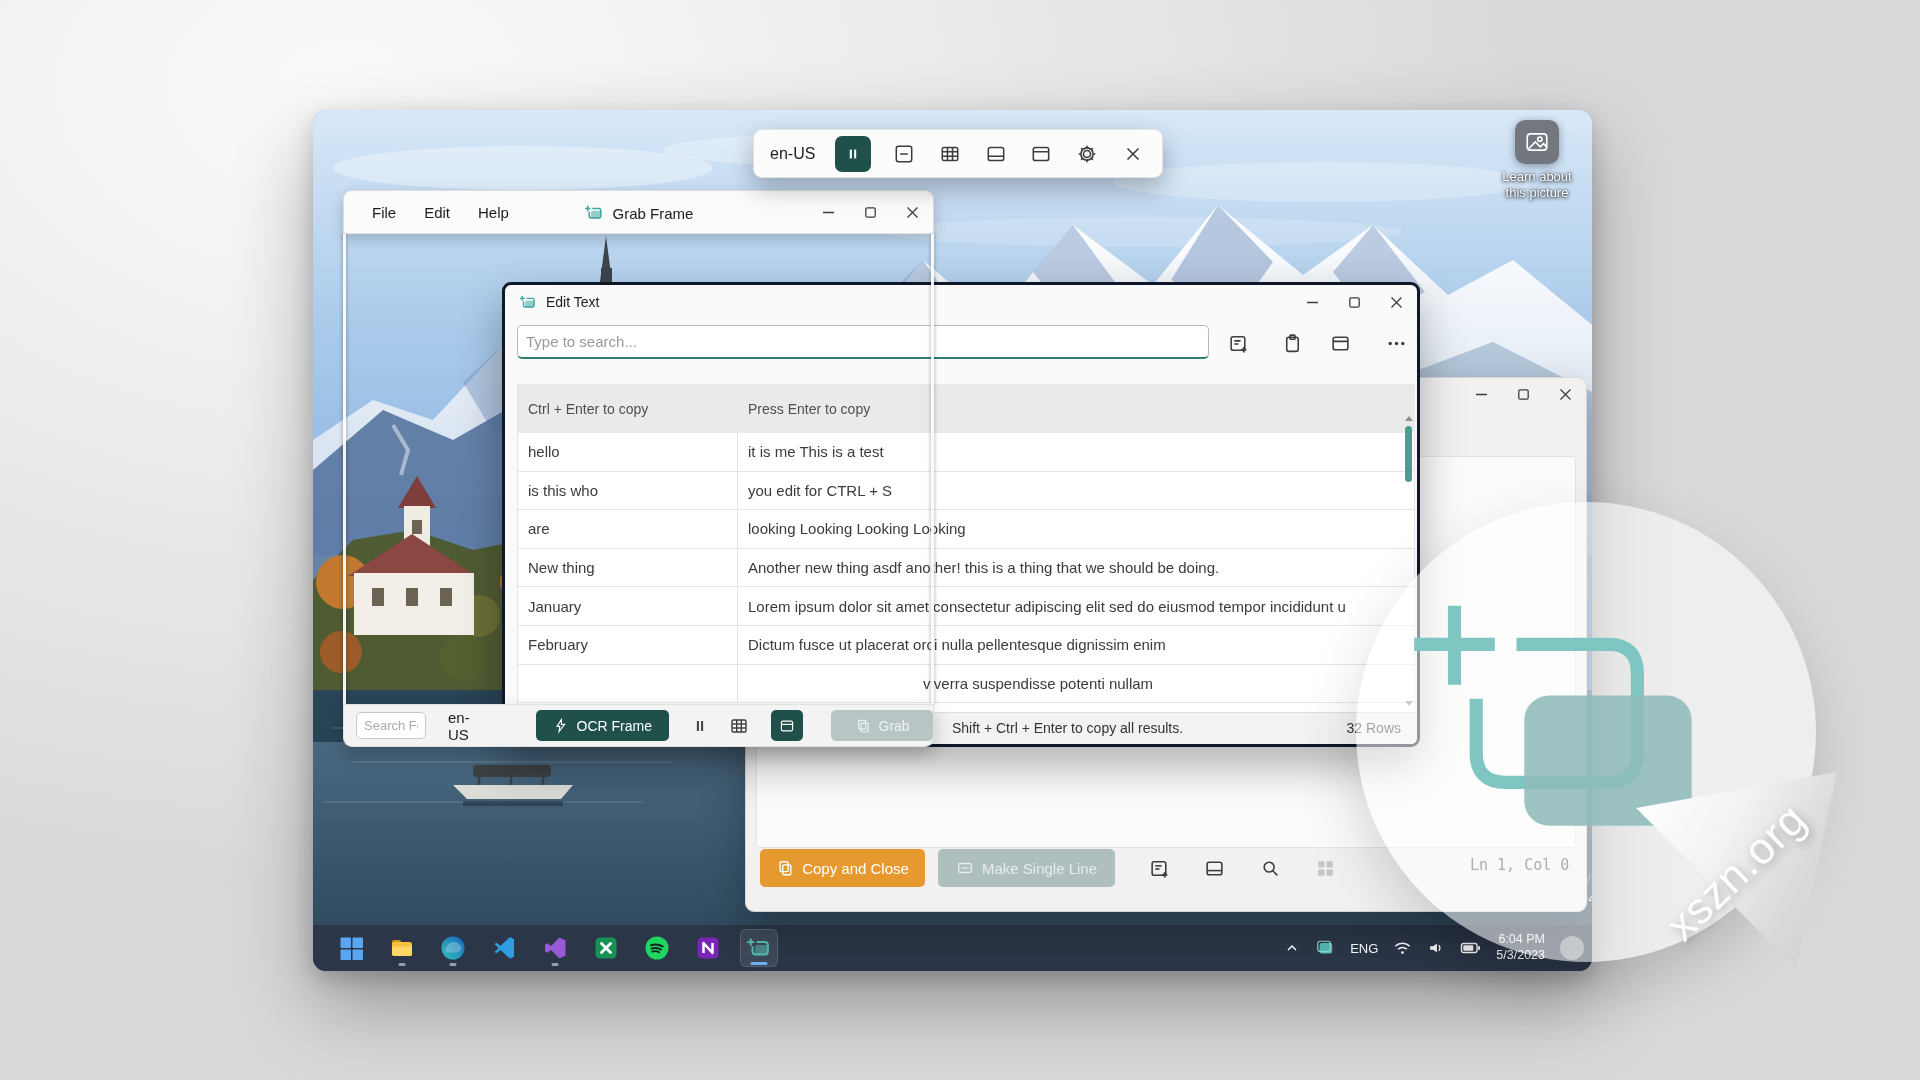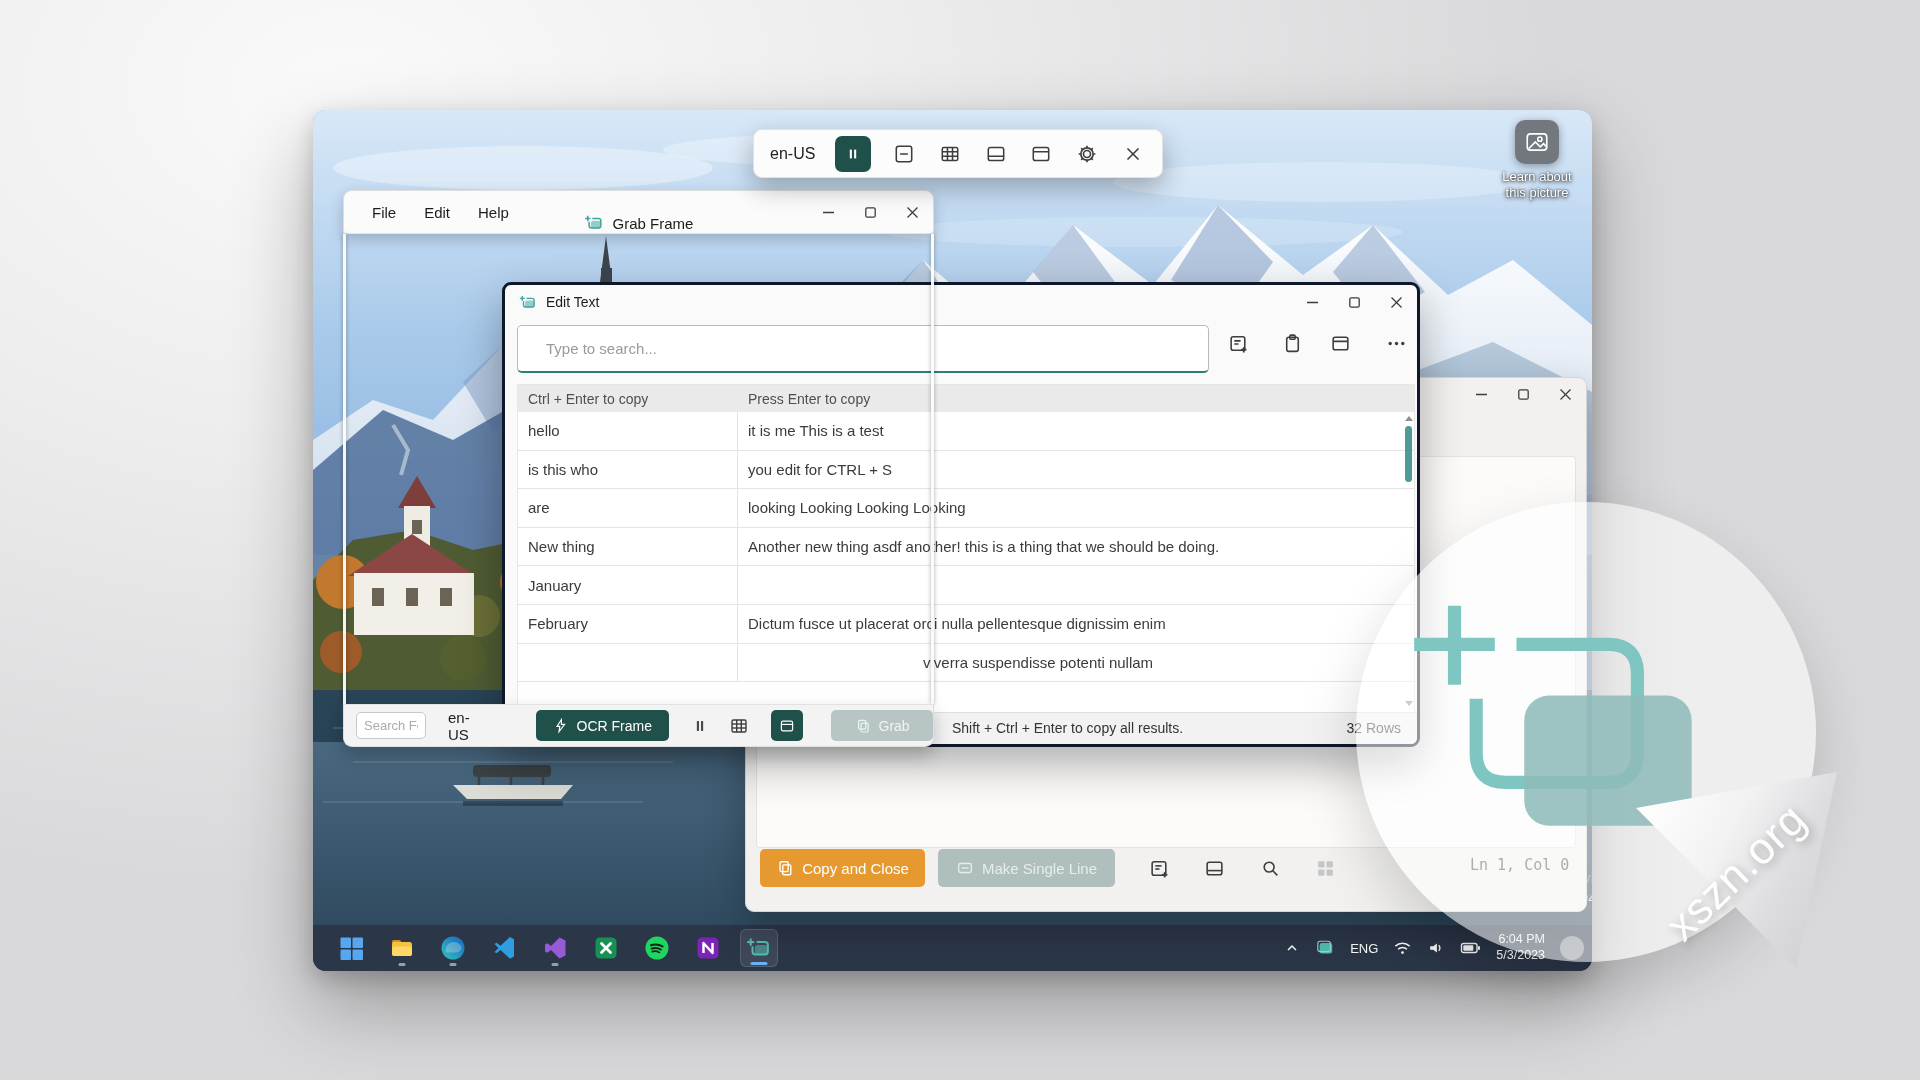--- a/index.html
+++ b/index.html
@@ -30,21 +30,21 @@
     display:flex; align-items:center; justify-content:center; color:#fff; }
   .tb-ic { color:#3d3d3d; display:flex; align-items:center; justify-content:center; width:26px; height:26px; }
 
   
   #grabframe { left:30px; top:80px; width:591px; height:557px; z-index:30; pointer-events:none; }
   #gf-title { position:absolute; left:0; top:0; right:0; height:44px; background:#fbfbfb;
     border-radius:9px 9px 0 0; border:1px solid #dedede; border-bottom:1px solid #e4e4e4;
     box-shadow:0 5px 14px rgba(0,0,0,.20); display:flex; align-items:center; pointer-events:auto; }
   .menuitem { font-size:15px; color:#1d1d1d; padding:0 14px; height:100%; display:flex; align-items:center; }
   .alt-u::first-letter { text-decoration:underline; }
-  #gf-center { position:absolute; left:50%; top:10px; height:44px; transform:translateX(-50%);
+  #gf-center { position:absolute; left:50%; top:0; height:44px; transform:translateX(-50%);
     display:flex; align-items:center; gap:9px; }
   #gf-center .t { font-size:15px; color:#1c1c1c; }
   .gf-border { position:absolute; top:44px; bottom:43px; width:3px;
     background:rgba(252,252,252,.95); box-shadow:0 0 4px rgba(0,0,0,.35); pointer-events:auto; }
   #gf-bottom { position:absolute; left:0; right:0; bottom:0; height:43px; background:#f3f3f3;
     border-radius:0 0 9px 9px; border:1px solid #dedede; border-top:1px solid #e2e2e2;
     box-shadow:0 8px 18px rgba(0,0,0,.22);
     display:flex; align-items:center; pointer-events:auto; }
   #gf-search { margin-left:12px; width:70px; height:27px; border:1px solid #c9c9c9; border-radius:5px;
     background:#fff; font-size:13px; padding:0 7px; color:#333; outline:none; }
@@ -56,29 +56,29 @@
   #gf-pause { margin-left:22px; color:#4a4a4a; }
   #gf-table { margin-left:20px; color:#3d3d3d; }
   #gf-darkbtn { margin-left:22px; width:33px; background:#1f5049; color:#fff; }
   #grab-btn { margin-left:28px; width:104px; background:#b7c5c4; color:#eef4f3; }
 
   
   #edittext { left:189px; top:172px; width:918px; height:465px; z-index:20; background:#fafafa;
     border-radius:9px; border:3px solid #0f172a; box-shadow:0 18px 44px rgba(0,0,0,.30); overflow:hidden; }
   #et-title { position:absolute; left:0; top:0; right:0; height:34px; display:flex; align-items:center; }
   #et-title .t { font-size:14px; color:#1c1c1c; margin-left:9px; }
-  #et-search { position:absolute; left:12px; top:40px; width:692px; height:48px; background:#fff;
+  #et-search { position:absolute; left:12px; top:40px; width:692px; height:34px; background:#fff;
     border:1px solid #b9b9b9; border-bottom:2px solid #2e7e76; border-radius:5px;
-    font-size:15px; padding:0 28px; color:#333; outline:none; }
+    font-size:15px; padding:0 8px; color:#333; outline:none; }
   #et-search::placeholder { color:#9a9a9a; }
   .et-ic { position:absolute; top:47px; width:22px; height:22px; color:#3d3d3d;
     display:flex; align-items:center; justify-content:center; }
   #et-table { position:absolute; left:12px; top:99px; width:898px; height:334px; overflow:hidden;
     background:#fff; border:1px solid #e6e6e6; }
-  .t-head { display:grid; grid-template-columns:220px 1fr; height:27px; background:#eaeaea;
+  .t-head { display:grid; grid-template-columns:220px 1fr; height:48px; background:#eaeaea;
     color:#4f4f4f; font-size:14px; }
   .t-head div { display:flex; align-items:center; padding-left:10px; }
   .t-row { display:grid; grid-template-columns:220px 1fr; height:38.6px; background:#fff;
     border-bottom:1px solid #e4e4e4; font-size:15px; color:#3b3b3b; }
   .t-row .c1 { display:flex; align-items:center; padding-left:10px; border-right:1px solid #e4e4e4;
     white-space:nowrap; overflow:hidden; }
   .t-row .c2 { display:flex; align-items:center; padding-left:10px; white-space:nowrap; overflow:hidden; }
   .t-row.partial .c2 { padding-left:185px; }
   #et-scroll { position:absolute; right:5px; top:133px; width:7px; bottom:40px; }
   #et-thumb { position:absolute; left:0; top:8px; width:7px; height:56px; background:#4d9b94; border-radius:4px; }
@@ -386,20 +386,21 @@
       <div class="t-row">
         <div class="c1">are</div>
         <div class="c2">looking Looking Looking Looking</div>
       </div>
       <div class="t-row">
         <div class="c1">New thing</div>
         <div class="c2">Another new thing asdf another! this is a thing that we should be doing.</div>
       </div>
       <div class="t-row">
         <div class="c1">January</div>
+        <div class="c2">Lorem ipsum dolor sit amet consectetur adipiscing elit sed do eiusmod tempor incididunt u</div>
       </div>
       <div class="t-row">
         <div class="c1">February</div>
         <div class="c2">Dictum fusce ut placerat orci nulla pellentesque dignissim enim</div>
       </div>
       <div class="t-row partial">
         <div class="c1"></div>
         <div class="c2">viverra suspendisse potenti nullam</div>
       </div>
     </div>

